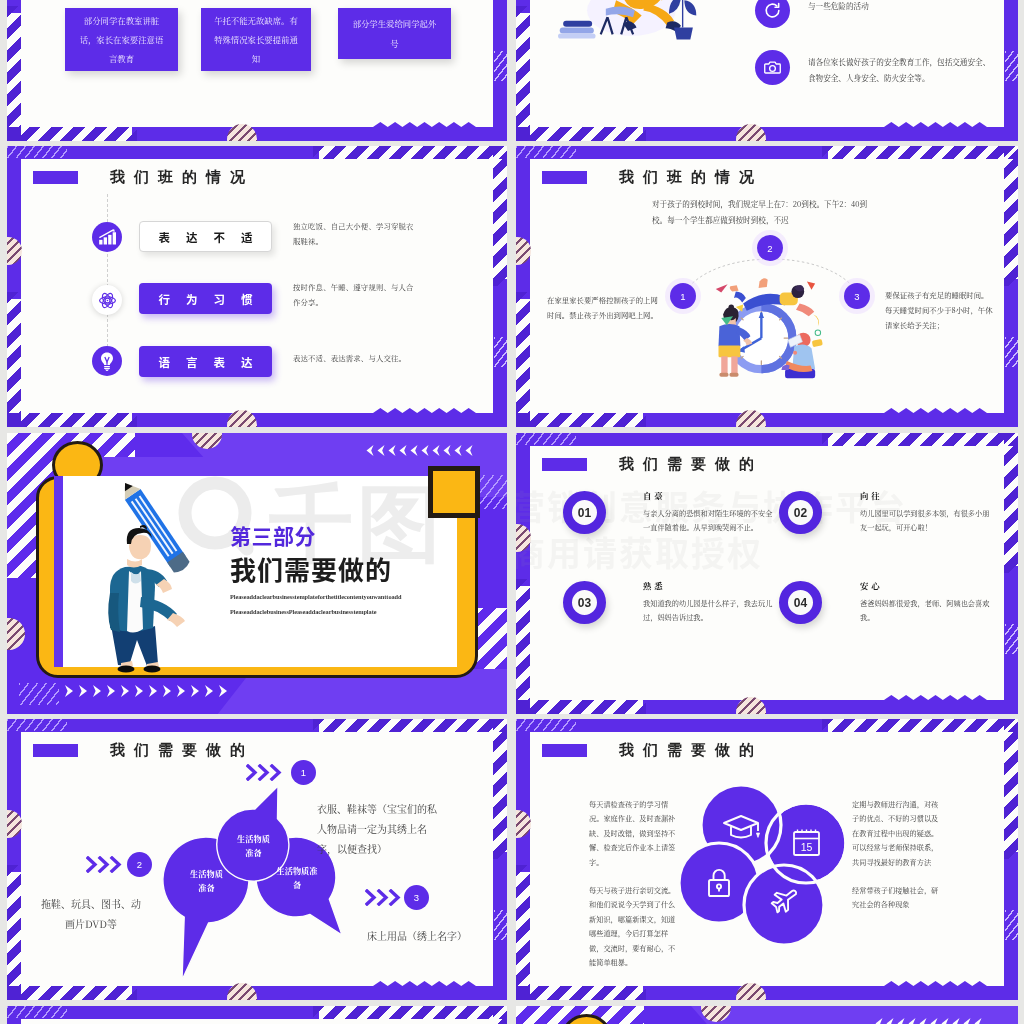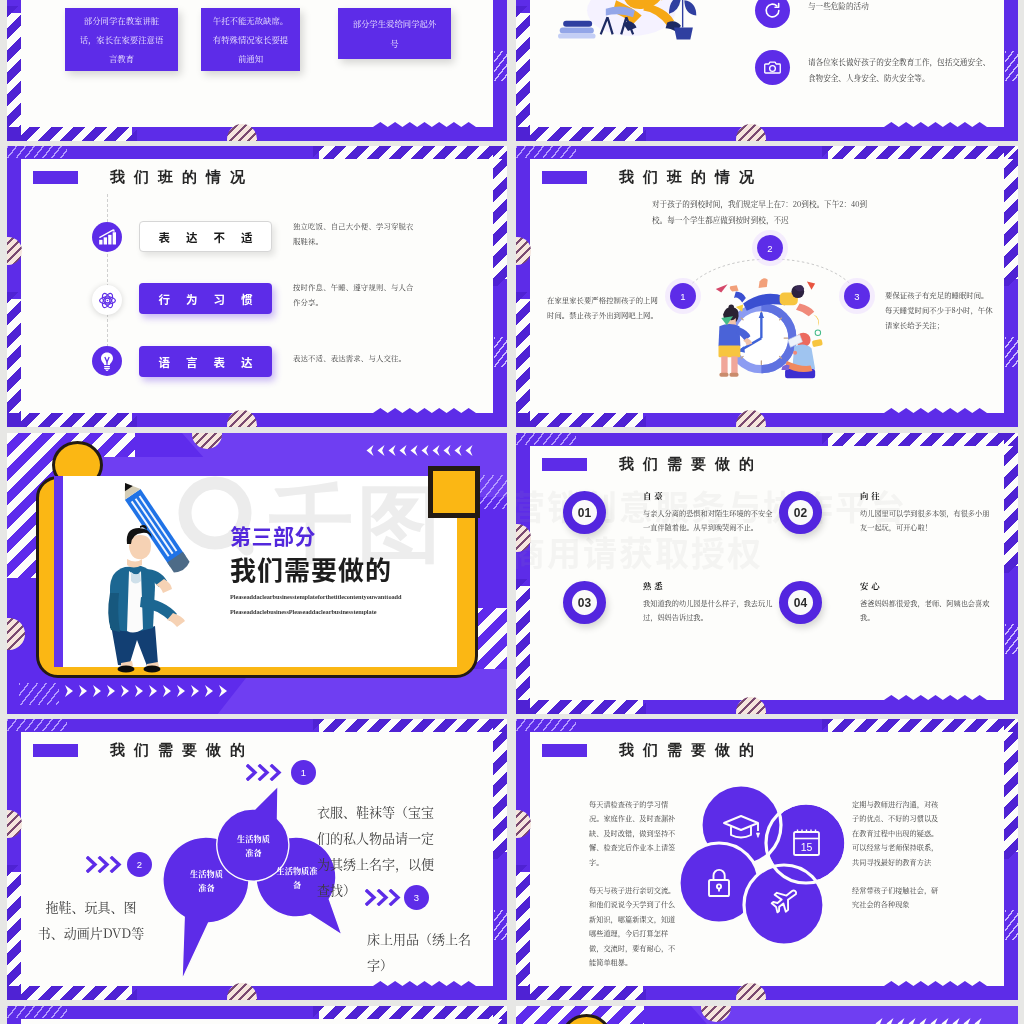--- a/index.html
+++ b/index.html
@@ -95,21 +95,21 @@
       font-family:"Noto Serif CJK SC","Liberation Serif",serif}
 
   
   .wmark{position:absolute;font-weight:700;color:rgba(150,150,150,.09);white-space:nowrap;
       pointer-events:none;font-family:"Noto Sans CJK SC","Liberation Sans",sans-serif}
 
   
   .s7 .nnum{position:absolute;width:25px;height:25px;border-radius:50%;background:#5d2ce8;
       color:#fff;font-size:9.5px;display:flex;align-items:center;justify-content:center;
       font-family:"Liberation Sans",sans-serif}
-  .s7 .ntx{position:absolute;font-size:13px;line-height:2.0;color:#3d3d3d;
+  .s7 .ntx{position:absolute;font-size:10px;line-height:2.0;color:#3d3d3d;
       font-family:"Noto Serif CJK SC","Liberation Serif",serif}
   .s7 .blbl{position:absolute;color:#fff;font-size:8.2px;line-height:1.65;text-align:center;
       font-weight:700;font-family:"Noto Serif CJK SC","Liberation Serif",serif;z-index:3}
 
   
   .s8 .ntx{position:absolute;font-size:7.2px;line-height:2.0;color:#3d3d3d;
       font-family:"Noto Serif CJK SC","Liberation Serif",serif}
 
   .wm{position:absolute;color:rgba(120,120,120,.10);font-weight:700;white-space:nowrap;
       pointer-events:none;font-family:"Liberation Sans",sans-serif}
@@ -159,21 +159,21 @@
       <div class="h-left HP"></div>
       <div class="h-bottom HP"></div>
 
       <div class="rnh"></div>
 
       <div class="cbc"></div>
       <div class="zz" style="right:31px;width:103px"></div>
     </div>
     <div class="s1">
       <div class="card" style="left:58px;top:148px;width:113px;height:63px">部分同学在教室讲脏话，家长在家要注意语言教育</div>
-      <div class="card" style="left:194px;top:148px;width:99px;height:63px">午托不能无故缺席。有特殊情况家长要提前通知</div>
+      <div class="card" style="left:194px;top:148px;width:110px;height:63px">午托不能无故缺席。有特殊情况家长要提前通知</div>
       <div class="card" style="left:331px;top:148px;width:113px;height:51px">部分学生爱给同学起外号</div>
     </div>
   </section>
 
   <section class="slide col-r row-1">
     <div class="fr">
 
       <div class="solid b-left"></div>
       <div class="solid b-right"></div>
       <div class="solid b-bottom"></div>

